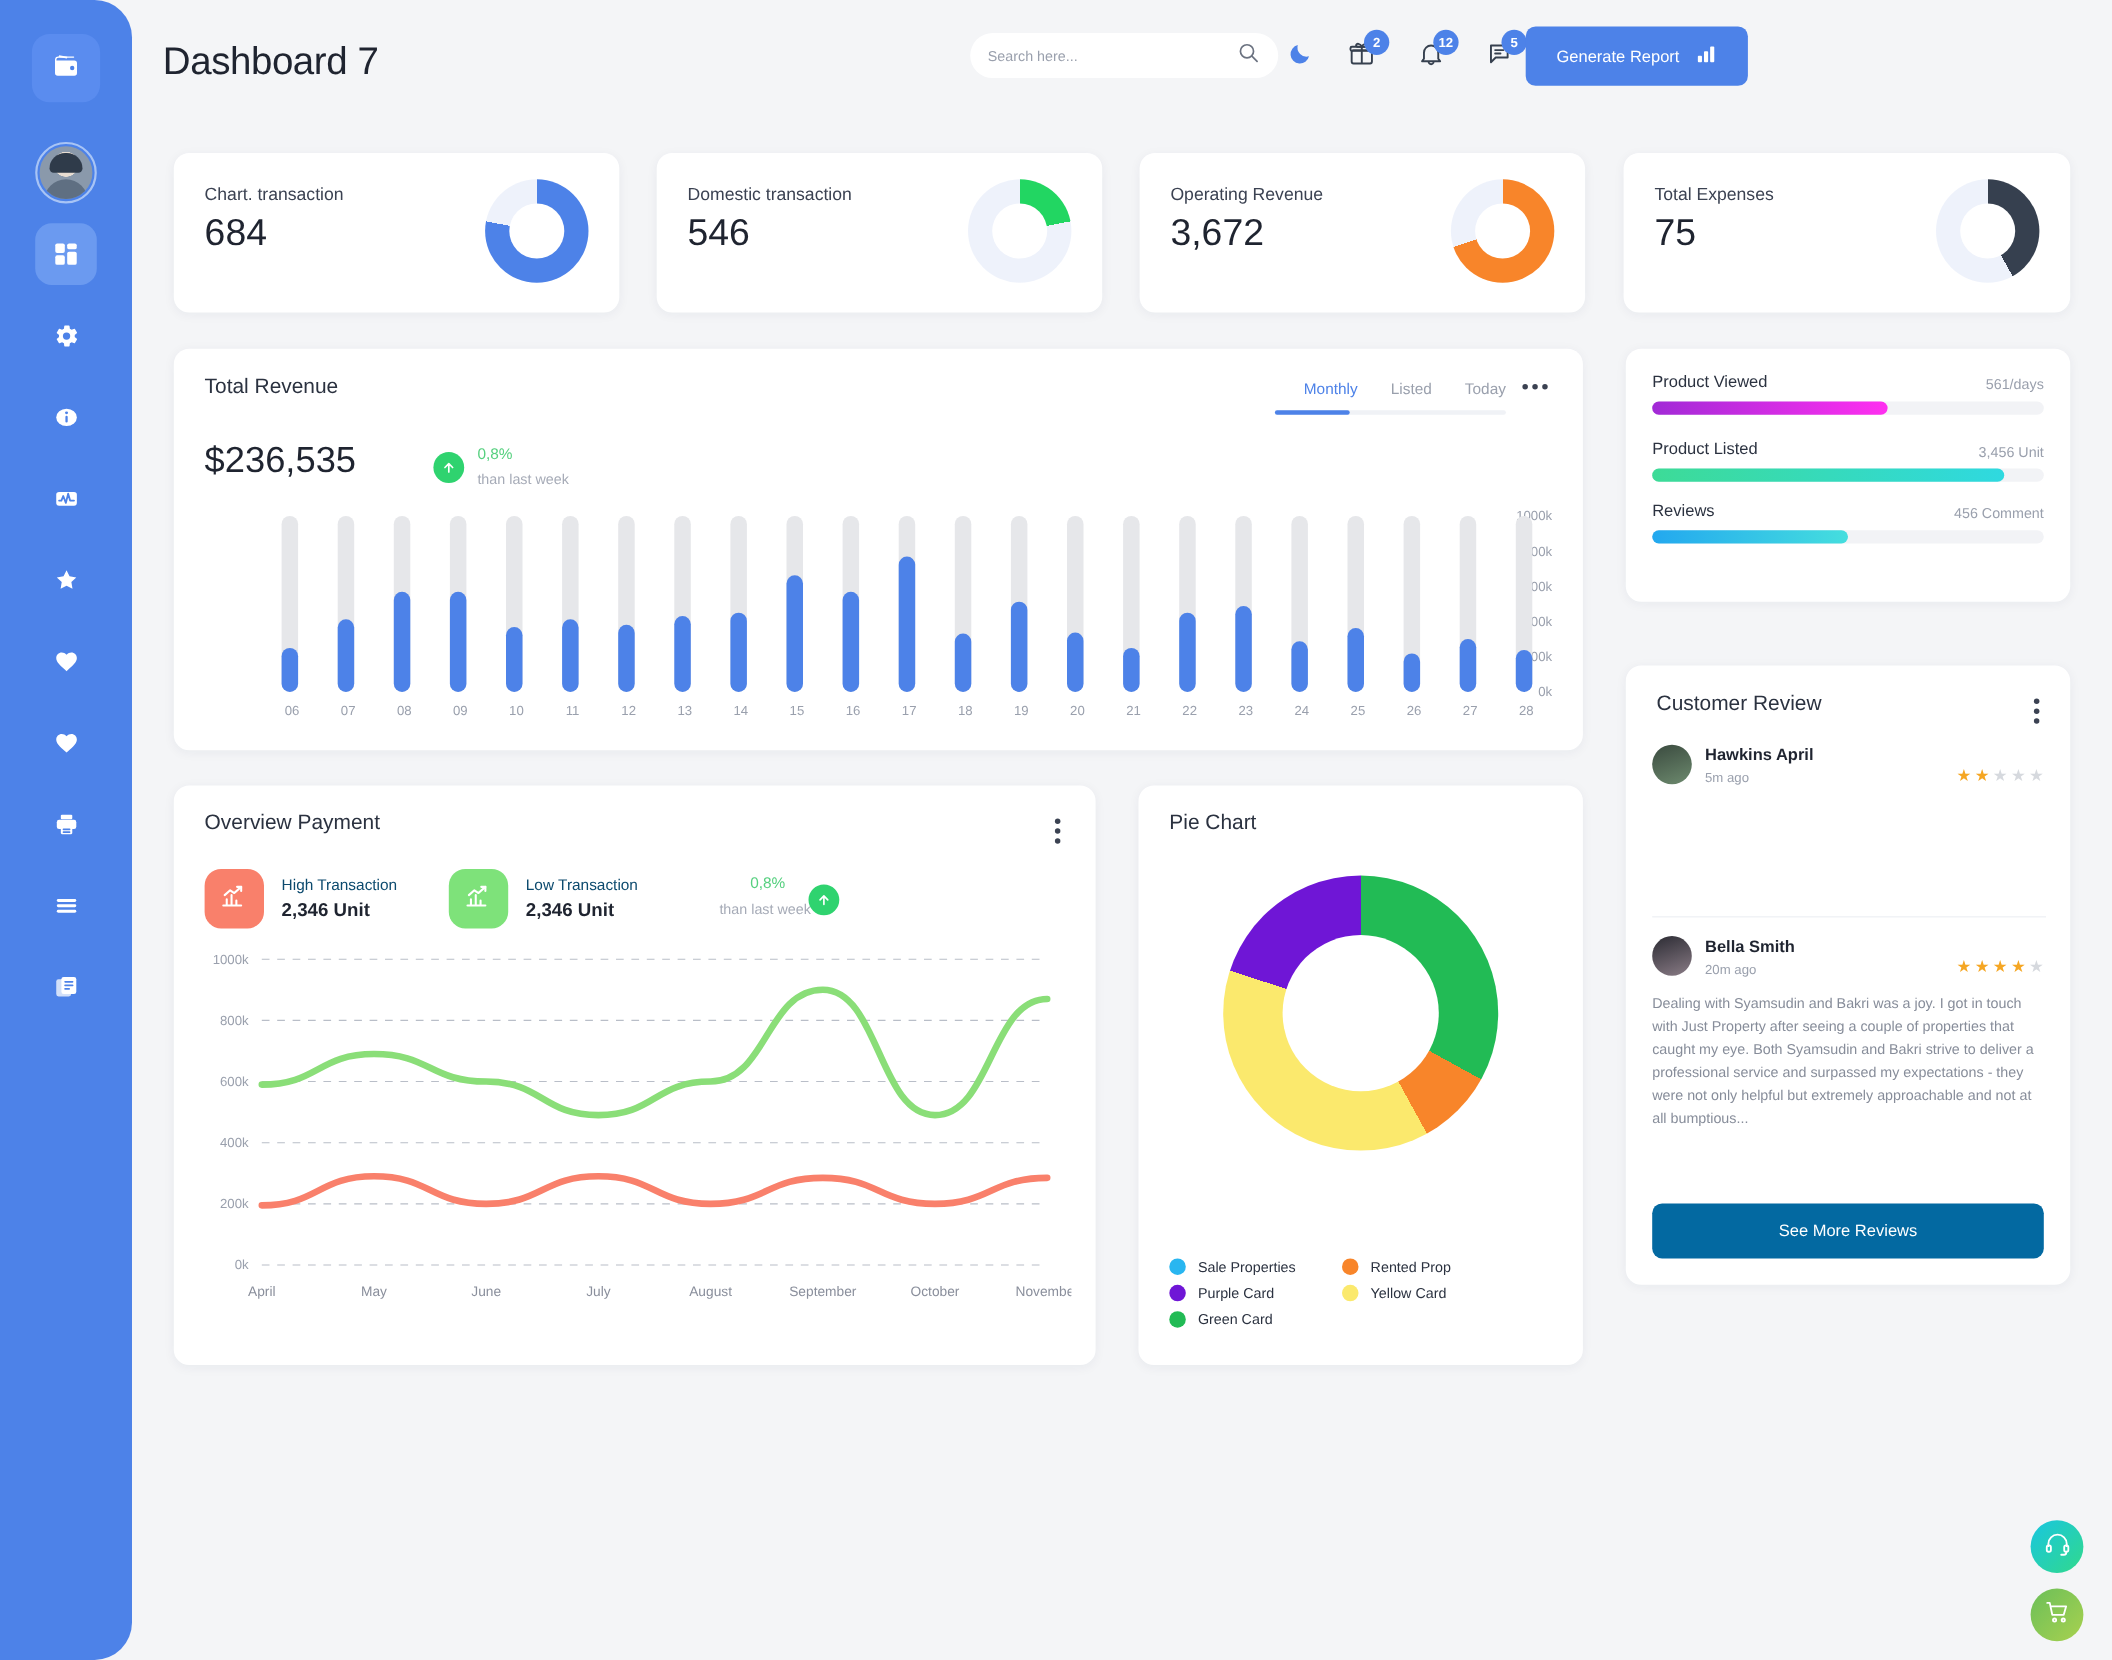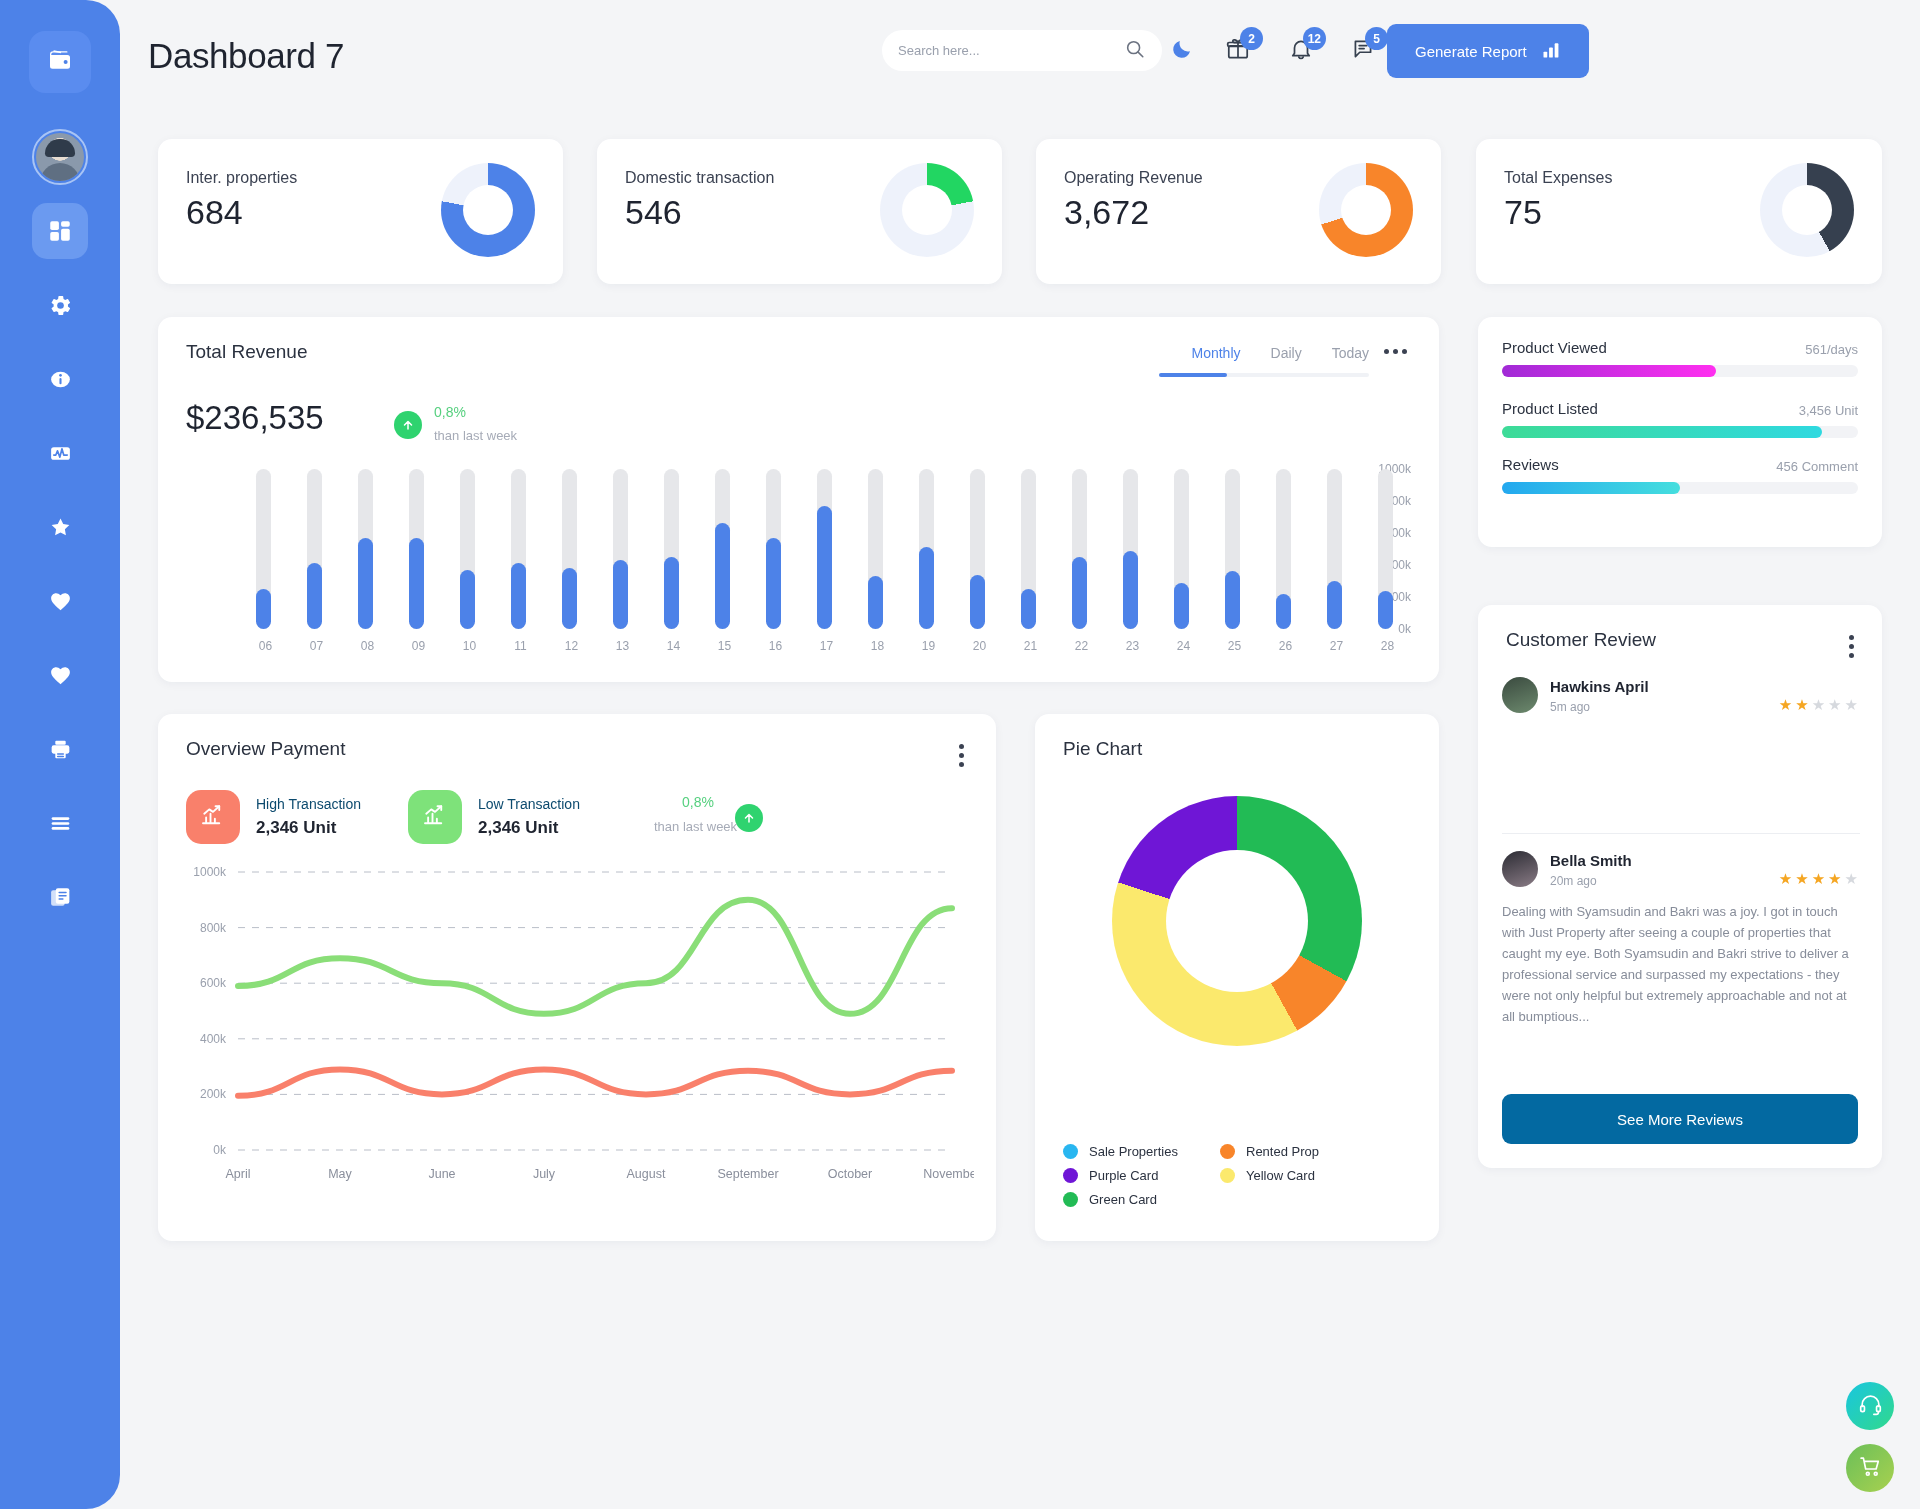--- a/index.html
+++ b/index.html
@@ -318,21 +318,21 @@
       <svg width="20" height="20" viewBox="0 0 24 24" fill="#fff">
         <rect x="3" y="14" width="4.5" height="7" rx="1"></rect>
           <rect x="9.7" y="9" width="4.5" height="12" rx="1"></rect>
           <rect x="16.4" y="4" width="4.5" height="17" rx="1"></rect>
       </svg>
     </span>
   </button>
 </div>
 
 <div class="card stat-card" style="left:158px;width:405px">
-  <div class="stat-label">Inter. properties</div>
+  <div class="stat-label">Chart. transaction</div>
   <div class="stat-value">684</div>
   <div class="stat-donut" id="donut0" style="background: conic-gradient(rgb(77, 130, 232) 0deg, rgb(77, 130, 232) 280.8deg, rgb(238, 242, 251) 280.8deg, rgb(238, 242, 251) 360deg);"></div>
 </div>
 <div class="card stat-card" style="left:597px;width:405px">
   <div class="stat-label">Domestic transaction</div>
   <div class="stat-value">546</div>
   <div class="stat-donut" id="donut1" style="background: conic-gradient(rgb(34, 214, 98) 0deg, rgb(34, 214, 98) 79.2deg, rgb(238, 242, 251) 79.2deg, rgb(238, 242, 251) 360deg);"></div>
 </div>
 <div class="card stat-card" style="left:1036px;width:405px">
   <div class="stat-label">Operating Revenue</div>
@@ -342,21 +342,21 @@
 <div class="card stat-card" style="left:1476px;width:406px">
   <div class="stat-label">Total Expenses</div>
   <div class="stat-value">75</div>
   <div class="stat-donut" id="donut3" style="background: conic-gradient(rgb(54, 64, 79) 0deg, rgb(54, 64, 79) 151.2deg, rgb(238, 242, 251) 151.2deg, rgb(238, 242, 251) 360deg);"></div>
 </div>
 
 <div class="card" id="revenue-card">
   <div class="card-title">Total Revenue</div>
   <div id="rev-tabs">
     <div class="tab active">Monthly</div>
-    <div class="tab">Daily</div>
+    <div class="tab">Listed</div>
     <div class="tab">Today</div>
   </div>
   <div id="tab-underline">
       <div id="tab-underline-fill"></div>
     </div>
   <div class="dots-h">
       <span></span>
       <span></span>
       <span></span>
     </div>

